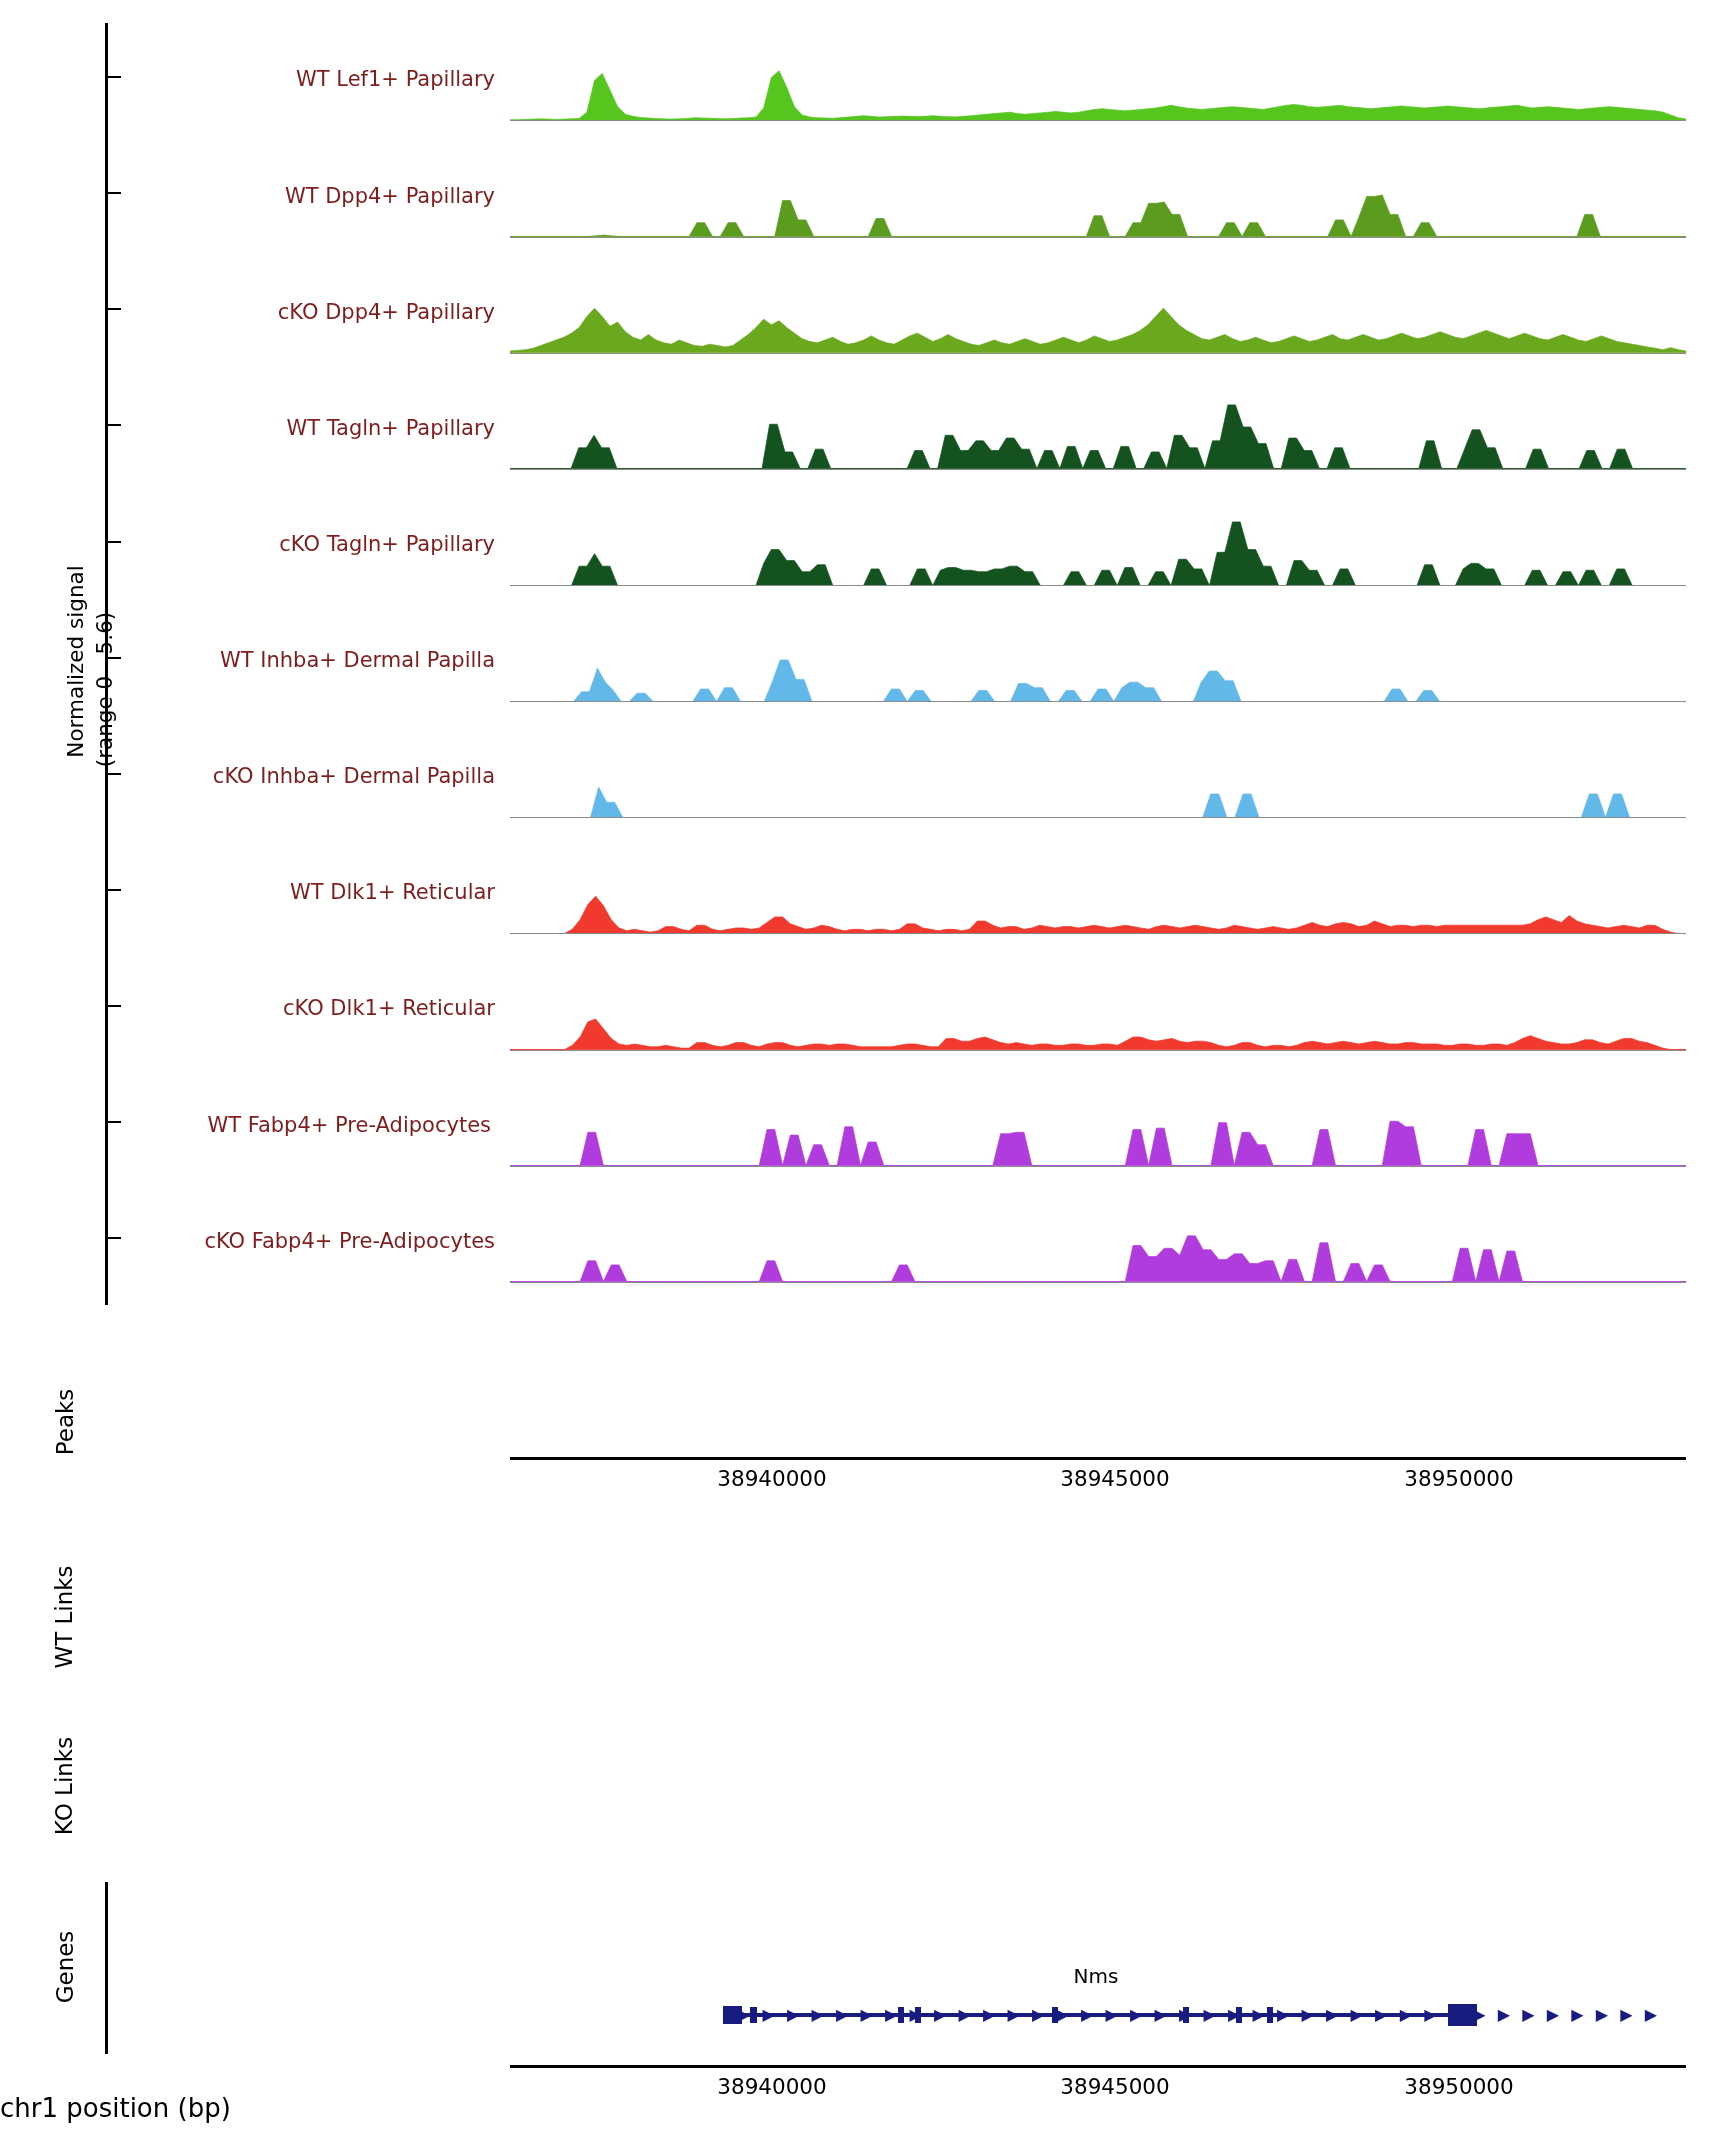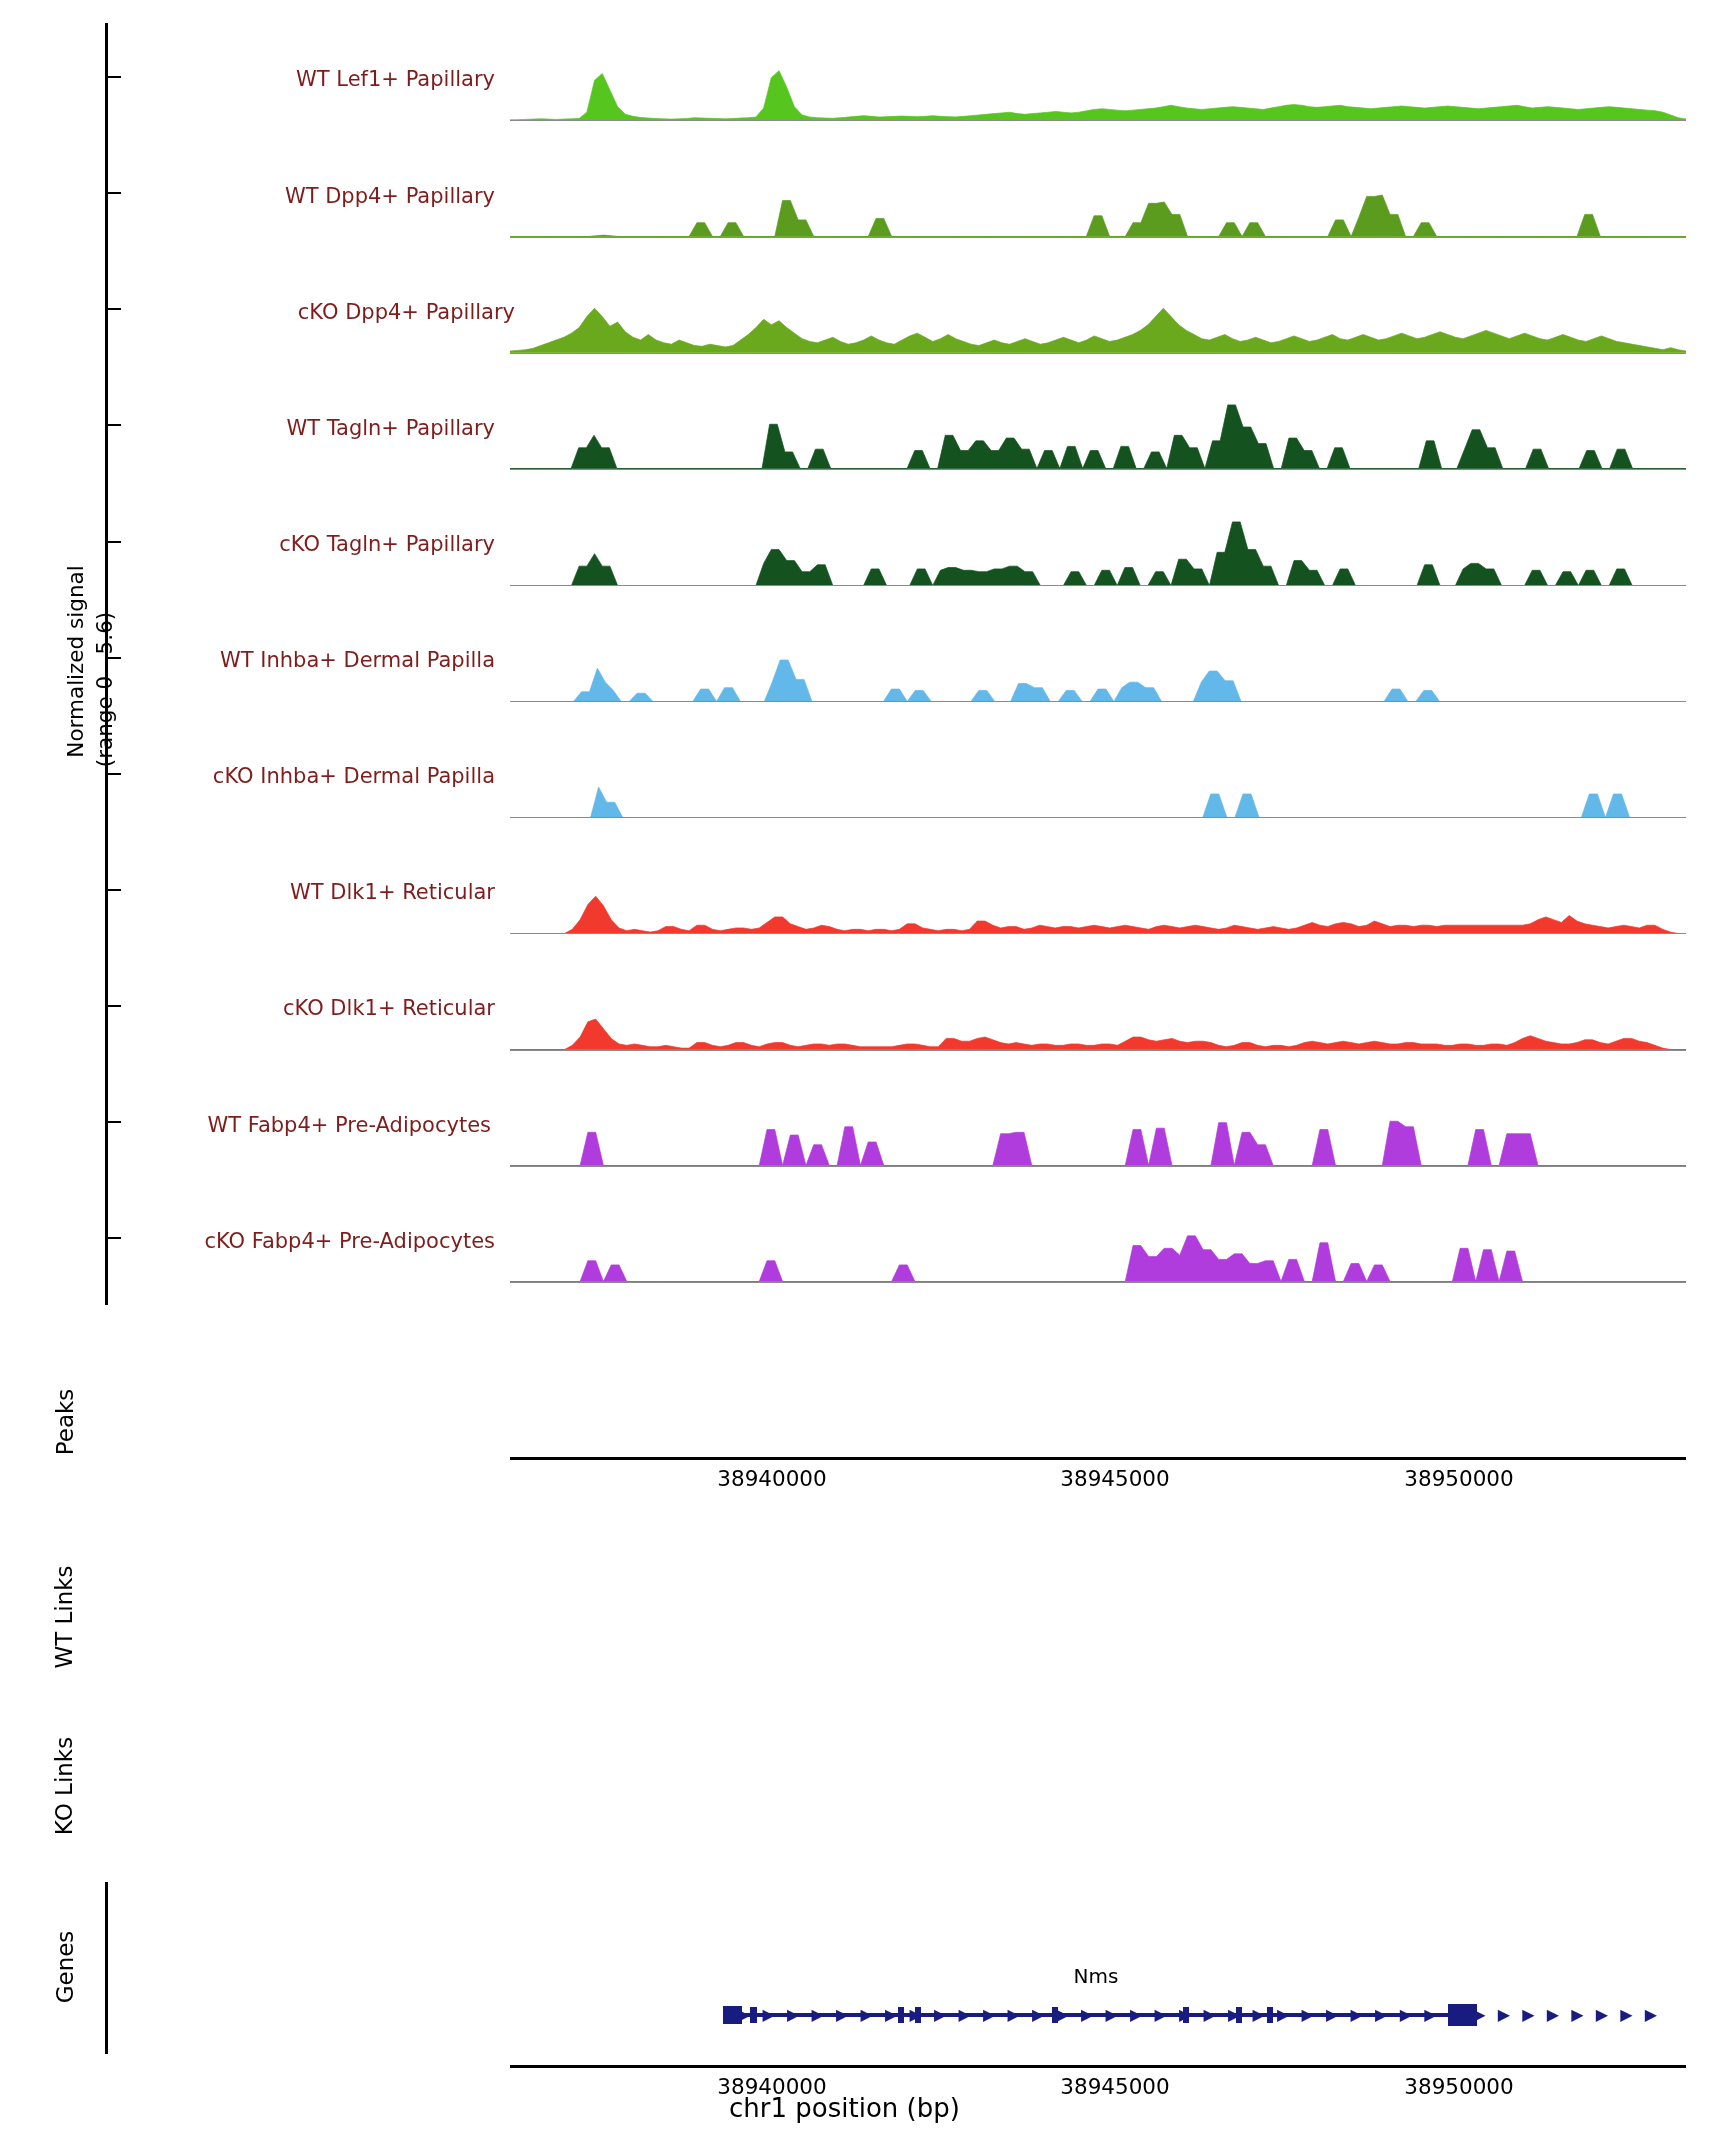--- a/index.html
+++ b/index.html
@@ -77,23 +77,22 @@
   .axis-tick-label {
     position: absolute;
     font-size: 21.5px;
     text-align: center;
     transform: translateX(-50%);
     white-space: nowrap;
   }
   .axis-title {
     position: absolute;
     width: 1673px;
-    text-align: center;
+    text-align: left;
     font-size: 26px;
-    padding-left: 8px;
   }
 
   
   .section-vlabel {
     position: absolute;
     font-size: 23px;
     white-space: nowrap;
     transform-origin: 50% 50%;
     transform: rotate(-90deg);
     text-align: center;
@@ -155,21 +154,21 @@
       <div class="baseline" style="top: 120px;"></div>
       <div class="track-row" style="top: 184px;">
         <div class="track-label" style="left: 108px; width: 387px;">WT Dpp4+ Papillary</div>
       </div>
       <div class="tickmark" style="top: 192px;"></div>
       <svg width="1176" height="79" style="position: absolute; left: 510px; top: 159px;" viewBox="0 0 1640 110">
         <path d="M 0 108 L 0.00 108.00 L 10.86 108.00 L 21.72 108.00 L 32.58 108.00 L 43.44 108.00 L 54.30 108.00 L 65.17 108.00 L 76.03 108.00 L 86.89 108.00 L 97.75 108.00 L 108.61 108.00 L 119.47 107.04 L 130.33 106.07 L 141.19 107.04 L 152.05 108.00 L 162.91 108.00 L 173.77 108.00 L 184.64 108.00 L 195.50 108.00 L 206.36 108.00 L 217.22 108.00 L 228.08 108.00 L 238.94 108.00 L 249.80 108.00 L 260.66 88.71 L 271.52 88.71 L 282.38 108.00 L 293.25 108.00 L 304.11 88.71 L 314.97 88.71 L 325.83 108.00 L 336.69 108.00 L 347.55 108.00 L 358.41 108.00 L 369.27 108.00 L 380.13 57.86 L 390.99 57.86 L 401.85 84.86 L 412.72 84.86 L 423.58 108.00 L 434.44 108.00 L 445.30 108.00 L 456.16 108.00 L 467.02 108.00 L 477.88 108.00 L 488.74 108.00 L 499.60 108.00 L 510.46 82.93 L 521.32 82.93 L 532.19 108.00 L 543.05 108.00 L 553.91 108.00 L 564.77 108.00 L 575.63 108.00 L 586.49 108.00 L 597.35 108.00 L 608.21 108.00 L 619.07 108.00 L 629.93 108.00 L 640.79 108.00 L 651.66 108.00 L 662.52 108.00 L 673.38 108.00 L 684.24 108.00 L 695.10 108.00 L 705.96 108.00 L 716.82 108.00 L 727.68 108.00 L 738.54 108.00 L 749.40 108.00 L 760.26 108.00 L 771.13 108.00 L 781.99 108.00 L 792.85 108.00 L 803.71 108.00 L 814.57 79.07 L 825.43 79.07 L 836.29 108.00 L 847.15 108.00 L 858.01 108.00 L 868.87 88.71 L 879.74 88.71 L 890.60 61.71 L 901.46 61.71 L 912.32 59.79 L 923.18 77.14 L 934.04 77.14 L 944.90 108.00 L 955.76 108.00 L 966.62 108.00 L 977.48 108.00 L 988.34 108.00 L 999.21 88.71 L 1010.07 88.71 L 1020.93 108.00 L 1031.79 88.71 L 1042.65 88.71 L 1053.51 108.00 L 1064.37 108.00 L 1075.23 108.00 L 1086.09 108.00 L 1096.95 108.00 L 1107.81 108.00 L 1118.68 108.00 L 1129.54 108.00 L 1140.40 108.00 L 1151.26 84.86 L 1162.12 84.86 L 1172.98 108.00 L 1183.84 81.00 L 1194.70 52.07 L 1205.56 52.07 L 1216.42 50.14 L 1227.28 77.14 L 1238.15 77.14 L 1249.01 108.00 L 1259.87 108.00 L 1270.73 88.71 L 1281.59 88.71 L 1292.45 108.00 L 1303.31 108.00 L 1314.17 108.00 L 1325.03 108.00 L 1335.89 108.00 L 1346.75 108.00 L 1357.62 108.00 L 1368.48 108.00 L 1379.34 108.00 L 1390.20 108.00 L 1401.06 108.00 L 1411.92 108.00 L 1422.78 108.00 L 1433.64 108.00 L 1444.50 108.00 L 1455.36 108.00 L 1466.23 108.00 L 1477.09 108.00 L 1487.95 108.00 L 1498.81 77.14 L 1509.67 77.14 L 1520.53 108.00 L 1531.39 108.00 L 1542.25 108.00 L 1553.11 108.00 L 1563.97 108.00 L 1574.83 108.00 L 1585.70 108.00 L 1596.56 108.00 L 1607.42 108.00 L 1618.28 108.00 L 1629.14 108.00 L 1640.00 108.00 L 1640 108 Z" fill="#5b9b1e" stroke="#5b9b1e" stroke-width="1"></path>
       </svg>
       <div class="baseline" style="top: 237px;"></div>
       <div class="track-row" style="top: 300px;">
-        <div class="track-label" style="left: 108px; width: 387px; padding-left: 20px;">cKO Dpp4+ Papillary</div>
+        <div class="track-label" style="left: 108px; width: 387px;">cKO Dpp4+ Papillary</div>
       </div>
       <div class="tickmark" style="top: 308px;"></div>
       <svg width="1176" height="79" style="position: absolute; left: 510px; top: 275px;" viewBox="0 0 1640 110">
         <path d="M 0 108 L 0.00 106.07 L 10.72 105.11 L 21.44 104.14 L 32.16 102.21 L 42.88 98.36 L 53.59 94.50 L 64.31 90.64 L 75.03 86.79 L 85.75 81.00 L 96.47 73.29 L 107.19 57.86 L 117.91 46.29 L 128.63 57.86 L 139.35 71.36 L 150.07 65.57 L 160.78 79.07 L 171.50 86.79 L 182.22 90.64 L 192.94 82.93 L 203.66 90.64 L 214.38 94.50 L 225.10 96.43 L 235.82 90.64 L 246.54 94.50 L 257.25 98.36 L 267.97 99.32 L 278.69 96.43 L 289.41 98.36 L 300.13 100.29 L 310.85 98.36 L 321.57 90.64 L 332.29 82.93 L 343.01 73.29 L 353.73 61.71 L 364.44 69.43 L 375.16 63.64 L 385.88 73.29 L 396.60 81.00 L 407.32 88.71 L 418.04 92.57 L 428.76 94.50 L 439.48 90.64 L 450.20 86.79 L 460.92 92.57 L 471.63 96.43 L 482.35 94.50 L 493.07 90.64 L 503.79 84.86 L 514.51 90.64 L 525.23 94.50 L 535.95 96.43 L 546.67 90.64 L 557.39 84.86 L 568.10 81.00 L 578.82 86.79 L 589.54 92.57 L 600.26 88.71 L 610.98 82.93 L 621.70 88.71 L 632.42 92.57 L 643.14 96.43 L 653.86 98.36 L 664.58 94.50 L 675.29 90.64 L 686.01 94.50 L 696.73 96.43 L 707.45 92.57 L 718.17 88.71 L 728.89 92.57 L 739.61 96.43 L 750.33 94.50 L 761.05 90.64 L 771.76 86.79 L 782.48 90.64 L 793.20 94.50 L 803.92 90.64 L 814.64 84.86 L 825.36 88.71 L 836.08 92.57 L 846.80 90.64 L 857.52 86.79 L 868.24 82.93 L 878.95 77.14 L 889.67 69.43 L 900.39 57.86 L 911.11 46.29 L 921.83 57.86 L 932.55 69.43 L 943.27 77.14 L 953.99 82.93 L 964.71 88.71 L 975.42 90.64 L 986.14 86.79 L 996.86 82.93 L 1007.58 88.71 L 1018.30 92.57 L 1029.02 90.64 L 1039.74 86.79 L 1050.46 90.64 L 1061.18 94.50 L 1071.90 92.57 L 1082.61 88.71 L 1093.33 84.86 L 1104.05 88.71 L 1114.77 92.57 L 1125.49 90.64 L 1136.21 86.79 L 1146.93 82.93 L 1157.65 88.71 L 1168.37 90.64 L 1179.08 86.79 L 1189.80 82.93 L 1200.52 86.79 L 1211.24 90.64 L 1221.96 88.71 L 1232.68 84.86 L 1243.40 81.00 L 1254.12 84.86 L 1264.84 88.71 L 1275.56 86.79 L 1286.27 82.93 L 1296.99 79.07 L 1307.71 82.93 L 1318.43 86.79 L 1329.15 88.71 L 1339.87 84.86 L 1350.59 81.00 L 1361.31 77.14 L 1372.03 81.00 L 1382.75 84.86 L 1393.46 88.71 L 1404.18 84.86 L 1414.90 81.00 L 1425.62 84.86 L 1436.34 88.71 L 1447.06 90.64 L 1457.78 86.79 L 1468.50 82.93 L 1479.22 86.79 L 1489.93 90.64 L 1500.65 92.57 L 1511.37 88.71 L 1522.09 84.86 L 1532.81 88.71 L 1543.53 92.57 L 1554.25 94.50 L 1564.97 96.43 L 1575.69 98.36 L 1586.41 100.29 L 1597.12 102.21 L 1607.84 104.14 L 1618.56 101.25 L 1629.28 104.14 L 1640.00 106.07 L 1640 108 Z" fill="#6aa81e" stroke="#6aa81e" stroke-width="1"></path>
       </svg>
       <div class="baseline" style="top: 353px;"></div>
       <div class="track-row" style="top: 416px;">
         <div class="track-label" style="left: 108px; width: 387px;">WT Tagln+ Papillary</div>
       </div>
       <div class="tickmark" style="top: 424px;"></div>

